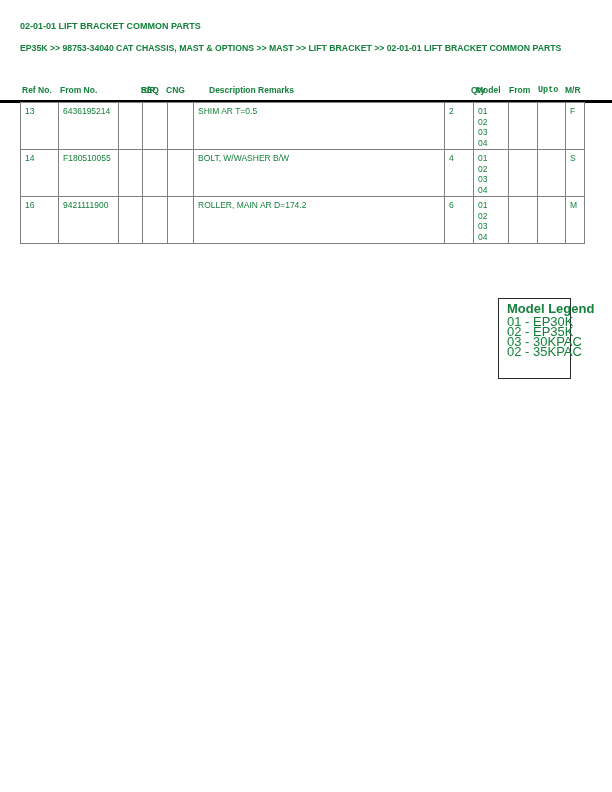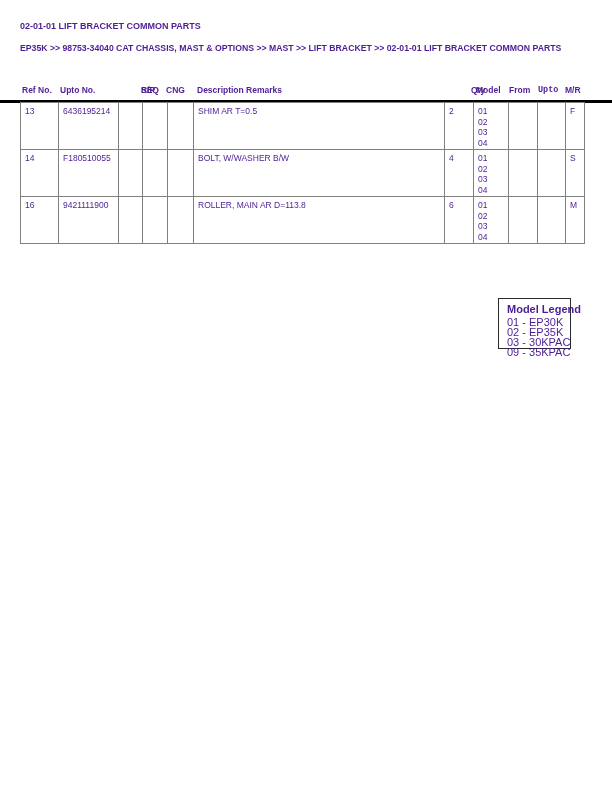--- a/index.html
+++ b/index.html
@@ -3,21 +3,21 @@
 <meta charset="utf-8">
 <style>
   html, body { margin: 0; padding: 0; background: #e8e8e8; }
   .page {
     position: relative;
     width: 612px;
     height: 792px;
     margin: 0 auto;
     background: #ffffff;
     font-family: "Liberation Sans", sans-serif;
-    color: #4c1d95;
+    color: #15803d;
     overflow: hidden;
   }
   .doc-title {
     position: absolute;
     left: 20px;
     top: 21px;
     font-size: 9px;
     font-weight: bold;
     white-space: nowrap;
   }
@@ -35,21 +35,21 @@
     font-size: 8.5px;
     font-weight: bold;
     line-height: 1;
     white-space: nowrap;
   }
   .ch0 { left: 22px; }
   .ch1 { left: 60px; }
   .ch2 { left: 118px; padding-left: 23px; }
   .ch3 { left: 141px; }
   .ch4 { left: 166px; }
-  .ch5 { left: 197px; }
+  .ch5 { left: 209px; }
   .ch6 { left: 455px; padding-left: 16px; }
   .ch7 { left: 476px; }
   .ch8 { left: 509px; }
   .ch9 { left: 538px; font-family: Liberation Mono, monospace; }
   .ch10 { left: 565px; }
   .header-rule {
     position: absolute;
     left: 0;
     top: 100px;
     width: 612px;
@@ -76,47 +76,47 @@
   table.parts tr { height: 47px; }
   td.c-ref  { padding-left: 8px; }
   td.c-qty  { padding-left: 6px; }
   td.c-mr   { padding-left: 4px; }
   .model-line { display: block; line-height: 10.5px; }
   .legend {
     position: absolute;
     left: 498px;
     top: 298px;
     width: 73px;
-    height: 51px;
+    height: 81px;
     box-sizing: border-box;
     border: 1.5px solid #2a2a2a;
     background: #fff;
     padding: 5px 0 0 8px;
-    font-size: 11px;
+    font-size: 13px;
   }
   .legend-title {
     font-weight: bold;
     margin-bottom: 3px;
     line-height: 10px;
     white-space: nowrap;
   }
   .legend-entry { line-height: 10px; white-space: nowrap; }
 </style>
 </head>
 <body>
 
 <div class="page">
 
   <div class="doc-title">02-01-01 LIFT BRACKET COMMON PARTS</div>
 
   <div class="breadcrumb">EP35K &gt;&gt; 98753-34040 CAT CHASSIS, MAST &amp; OPTIONS &gt;&gt; MAST &gt;&gt; LIFT BRACKET &gt;&gt; 02-01-01 LIFT BRACKET COMMON PARTS</div>
 
   <div>
     <span class="col-head ch0">Ref No.</span>
-    <span class="col-head ch1">Upto No.</span>
+    <span class="col-head ch1">From No.</span>
     <span class="col-head ch2">R/P</span>
     <span class="col-head ch3">SEQ</span>
     <span class="col-head ch4">CNG</span>
     <span class="col-head ch5">Description Remarks</span>
     <span class="col-head ch6">Qty</span>
     <span class="col-head ch7">Model</span>
     <span class="col-head ch8">From</span>
     <span class="col-head ch9">Upto</span>
     <span class="col-head ch10">M/R</span>
   </div>
@@ -173,36 +173,36 @@
         <td></td>
         <td></td>
         <td class="c-mr">S</td>
       </tr>
       <tr>
         <td class="c-ref">16</td>
         <td>9421111900</td>
         <td></td>
         <td></td>
         <td></td>
-        <td>ROLLER, MAIN AR D=113.8</td>
+        <td>ROLLER, MAIN AR D=174.2</td>
         <td class="c-qty">6</td>
         <td>
           <span class="model-line">01</span>
           <span class="model-line">02</span>
           <span class="model-line">03</span>
           <span class="model-line">04</span>
         </td>
         <td></td>
         <td></td>
         <td class="c-mr">M</td>
       </tr>
     </tbody>
   </table>
 
   <div class="legend">
     <div class="legend-title">Model Legend</div>
     <div class="legend-entry">01 - EP30K</div>
     <div class="legend-entry">02 - EP35K</div>
     <div class="legend-entry">03 - 30KPAC</div>
-    <div class="legend-entry">09 - 35KPAC</div>
+    <div class="legend-entry">02 - 35KPAC</div>
   </div>
 
 </div>
 
 </body></html>

